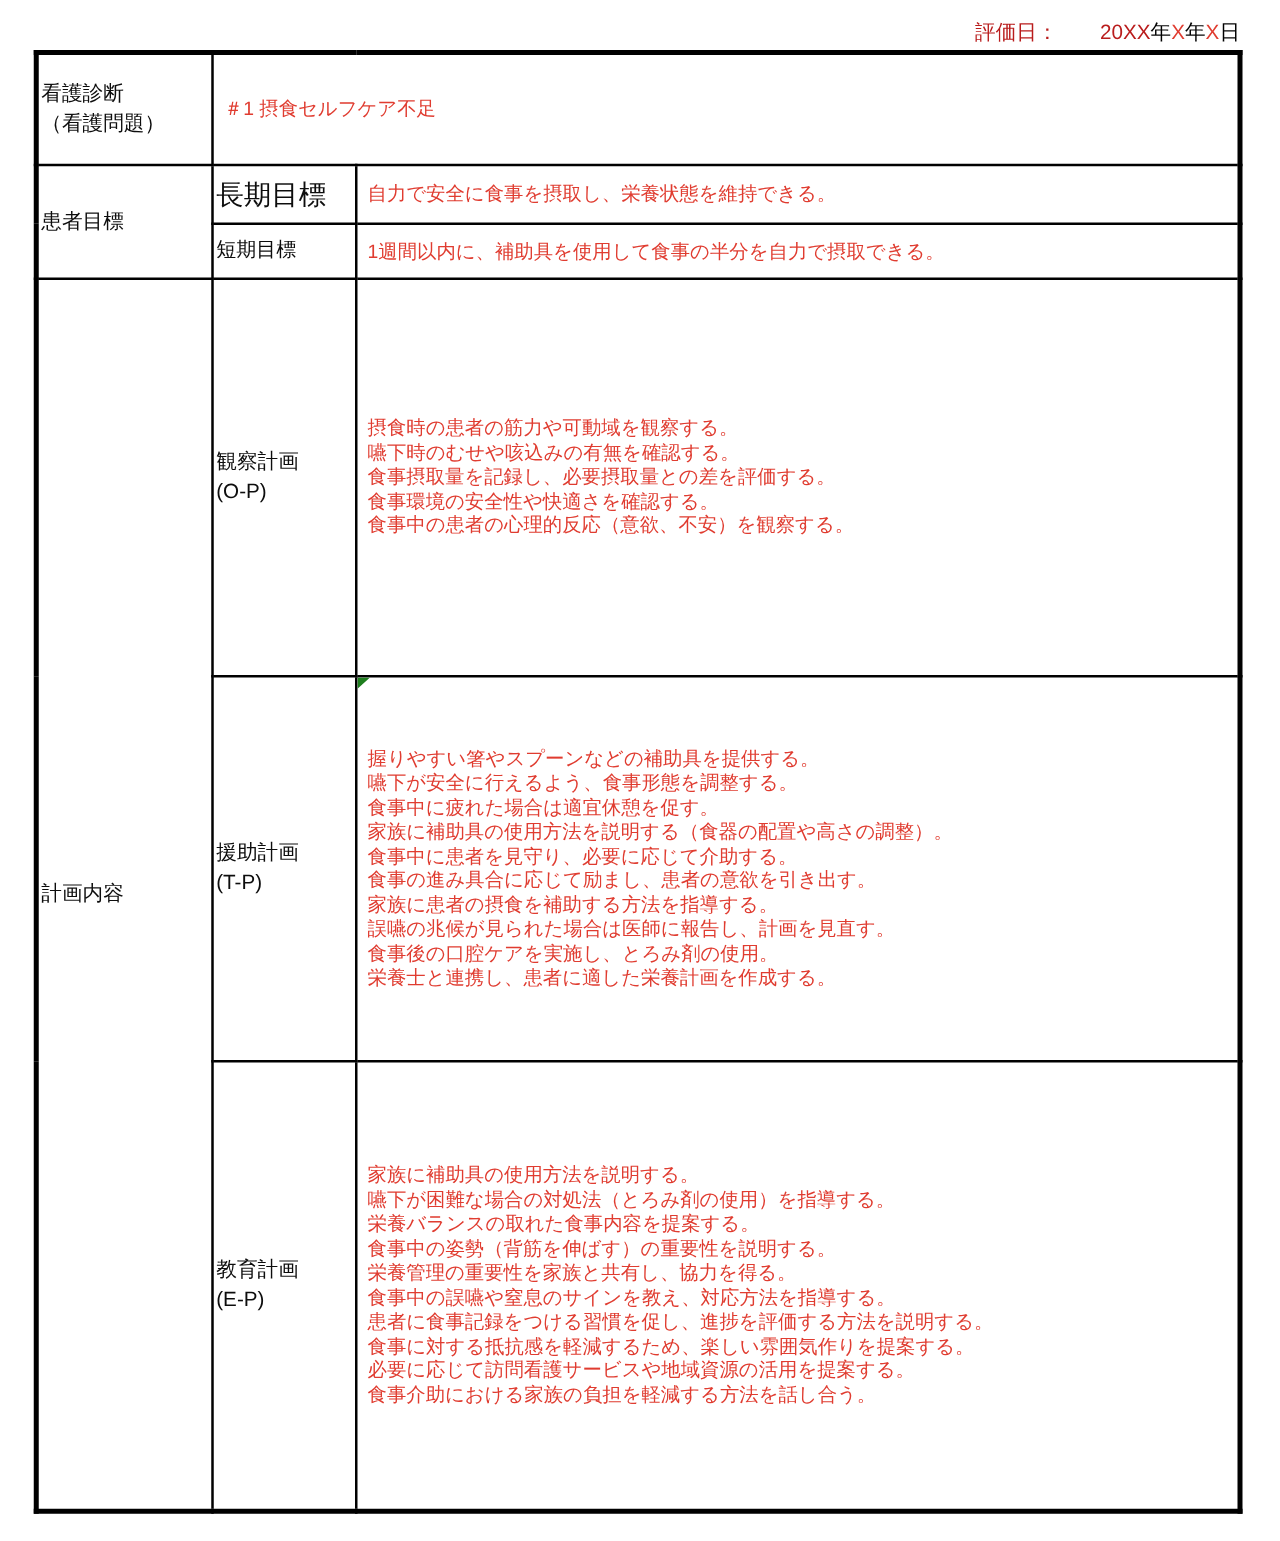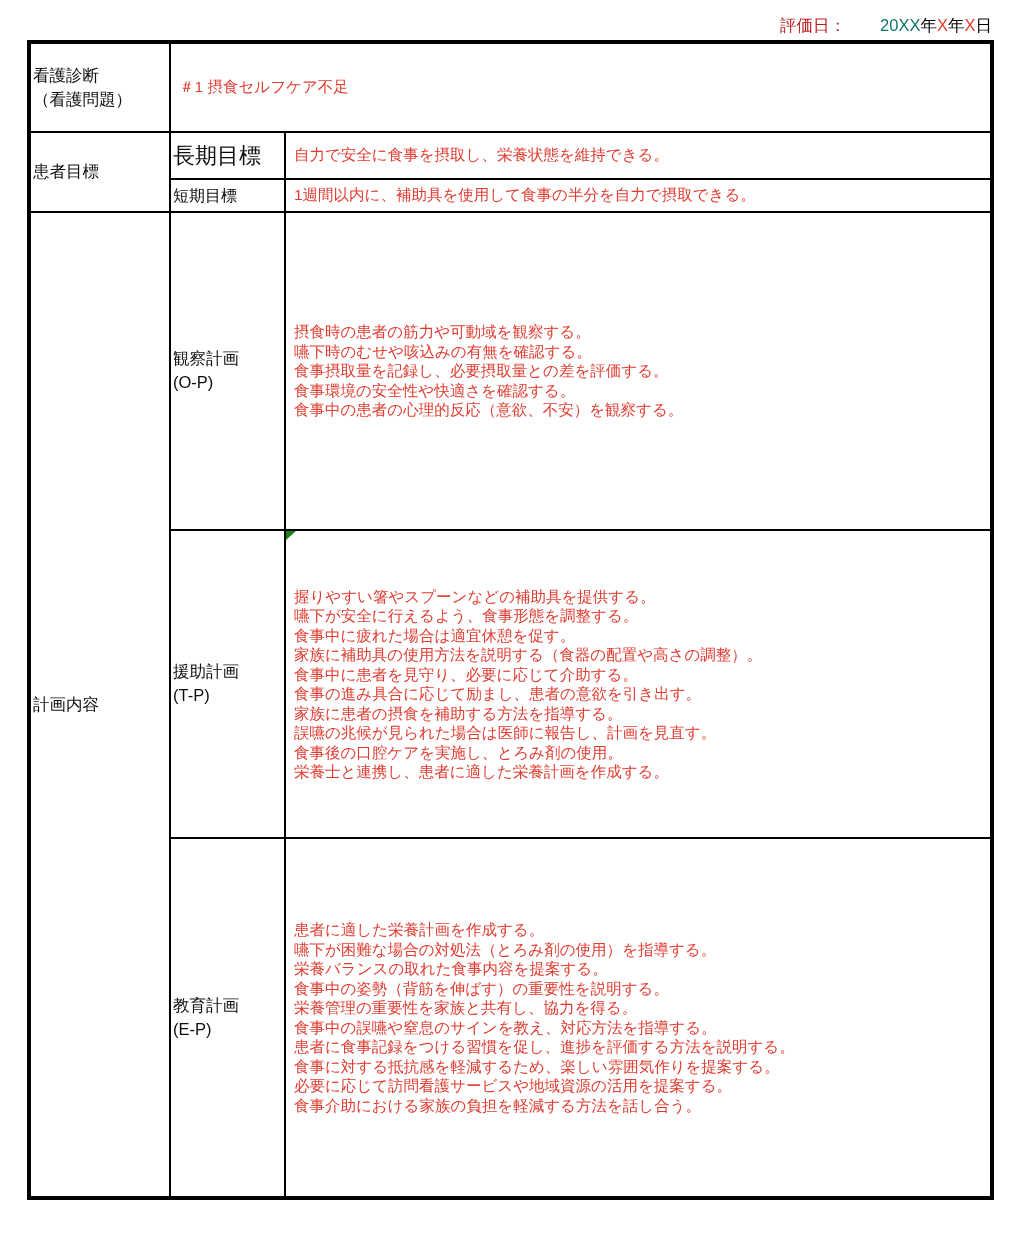--- a/index.html
+++ b/index.html
@@ -42,21 +42,21 @@
     border-top:9px solid var(--green);
     border-right:10px solid transparent;
   }
 </style>
 </head>
 <body>
 
 <div class="page">
 
   <div class="eval-date">
-    <span class="date-label">評価日：</span><span><span style="color: #0f766e;">20XX</span><span style="color: rgb(0, 0, 0);">年</span><span style="color: rgb(224, 60, 48);">X</span><span style="color: rgb(0, 0, 0);">年</span><span style="color: rgb(224, 60, 48);">X</span><span style="color: rgb(0, 0, 0);">日</span></span>
+    <span class="date-label">評価日：</span><span><span style="color: #b91c1c;">20XX</span><span style="color: rgb(0, 0, 0);">年</span><span style="color: rgb(224, 60, 48);">X</span><span style="color: rgb(0, 0, 0);">年</span><span style="color: rgb(224, 60, 48);">X</span><span style="color: rgb(0, 0, 0);">日</span></span>
   </div>
 
   <table class="plan-table">
     <colgroup>
       <col style="width:141px">
       <col style="width:115px">
       <col style="width:707px">
     </colgroup>
 
     <tbody>
@@ -75,21 +75,21 @@
         <span>患者目標</span>
       </td>
       <td class="lab" style="font-size:22px">
         <span>長期目標</span>
       </td>
       <td class="content goal-value">
         <span>自力で安全に食事を摂取し、栄養状態を維持できる。</span>
       </td>
     </tr>
 
-    <tr style="height:33px">
+    <tr style="height:44px">
       <td class="lab" style="font-size:16px">
         <span>短期目標</span>
       </td>
       <td class="content goal-value">
         <span>1週間以内に、補助具を使用して食事の半分を自力で摂取できる。</span>
       </td>
     </tr>
 
     <tr style="height:318px">
       <td class="lab" rowspan="3">
@@ -132,21 +132,21 @@
       </td>
     </tr>
 
     <tr style="height:360px">
       <td class="lab">
         <div>教育計画</div>
         <div>(E-P)</div>
       </td>
       <td class="content">
         <div>
-              <div class="line">患者に適した栄養計画を作成する。</div>
+              <div class="line">家族に補助具の使用方法を説明する。</div>
               <div class="line">嚥下が困難な場合の対処法（とろみ剤の使用）を指導する。</div>
               <div class="line">栄養バランスの取れた食事内容を提案する。</div>
               <div class="line">食事中の姿勢（背筋を伸ばす）の重要性を説明する。</div>
               <div class="line">栄養管理の重要性を家族と共有し、協力を得る。</div>
               <div class="line">食事中の誤嚥や窒息のサインを教え、対応方法を指導する。</div>
               <div class="line">患者に食事記録をつける習慣を促し、進捗を評価する方法を説明する。</div>
               <div class="line">食事に対する抵抗感を軽減するため、楽しい雰囲気作りを提案する。</div>
               <div class="line">必要に応じて訪問看護サービスや地域資源の活用を提案する。</div>
               <div class="line">食事介助における家族の負担を軽減する方法を話し合う。</div>
             </div>

